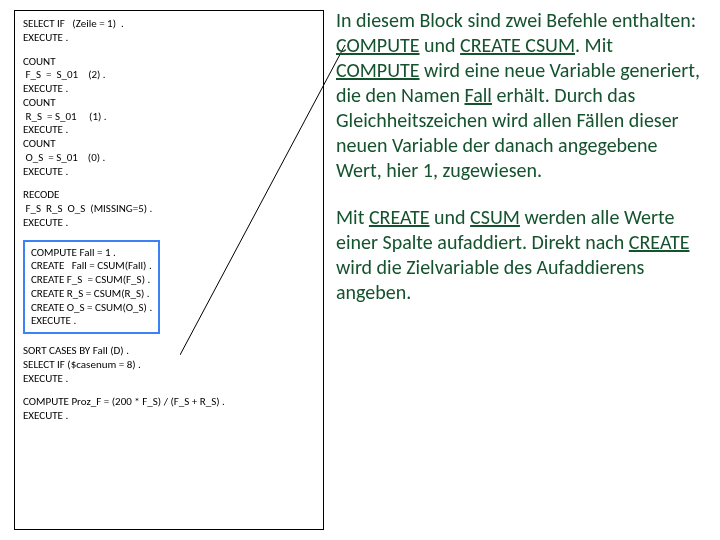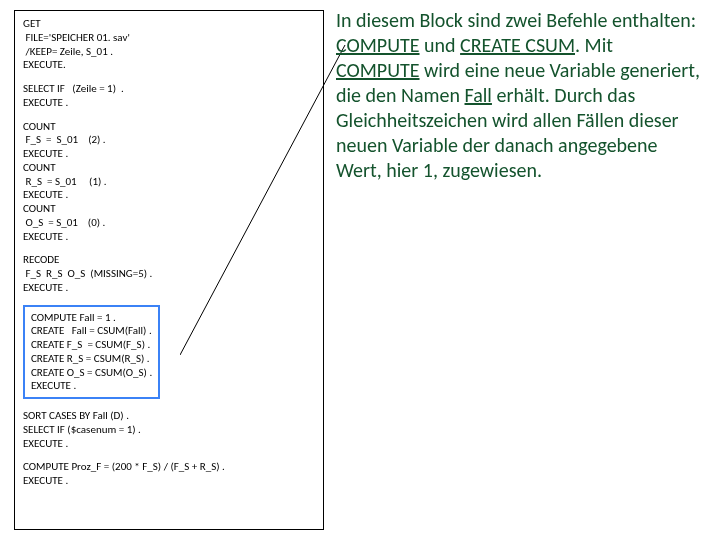--- a/index.html
+++ b/index.html
@@ -58,24 +58,20 @@
     top: 45px;
     width: 180px;
     height: 330px;
     pointer-events: none;
   }
 </style>
 </head>
 <body>
 
 <div class="code-panel">
-  <div class="blk">GET
- FILE='SPEICHER 01. sav'
- /KEEP= Zeile, S_01 .
-EXECUTE.</div>
   <div class="blk">SELECT IF   (Zeile = 1)  .
 EXECUTE .</div>
   <div class="blk">COUNT
  F_S  =  S_01    (2) .
 EXECUTE .
 COUNT
  R_S  = S_01     (1) .
 EXECUTE .
 COUNT
  O_S  = S_01    (0) .
@@ -83,27 +79,30 @@
   <div class="blk">RECODE
  F_S  R_S  O_S  (MISSING=5) .
 EXECUTE .</div>
   <div class="highlight-box">COMPUTE Fall = 1 .
 CREATE   Fall = CSUM(Fall) .
 CREATE F_S  = CSUM(F_S) .
 CREATE R_S = CSUM(R_S) .
 CREATE O_S = CSUM(O_S) .
 EXECUTE .</div>
   <div class="blk">SORT CASES BY Fall (D) .
-SELECT IF ($casenum = 1) .
+SELECT IF ($casenum = 8) .
 EXECUTE .</div>
   <div class="blk">COMPUTE Proz_F = (200 * F_S) / (F_S + R_S) .
 EXECUTE .</div>
 </div>
 
 <svg class="connector">
   <line x1="165" y1="0" x2="0" y2="310" stroke="#000" stroke-width="1"></line>
 </svg>
 
 <div class="text-panel">
   <p>
     <span>In diesem Block sind zwei Befehle enthalten: </span><span class="u">COMPUTE</span><span> und </span><span class="u">CREATE CSUM</span><span>.  Mit </span><span class="u">COMPUTE</span><span> wird eine neue Variable generiert, die den Namen </span><span class="u">Fall</span><span> erhält. Durch das Gleichheitszeichen wird allen Fällen dieser neuen Variable der danach angegebene Wert, hier 1, zugewiesen.</span>
   </p>
+  <p>
+    <span>Mit </span><span class="u">CREATE</span><span> und </span><span class="u">CSUM</span><span> werden alle Werte einer Spalte auf­addiert. Direkt nach </span><span class="u">CREATE</span><span> wird die Zielvariable des Aufaddierens angeben.</span>
+  </p>
 </div>
 
 </body></html>

